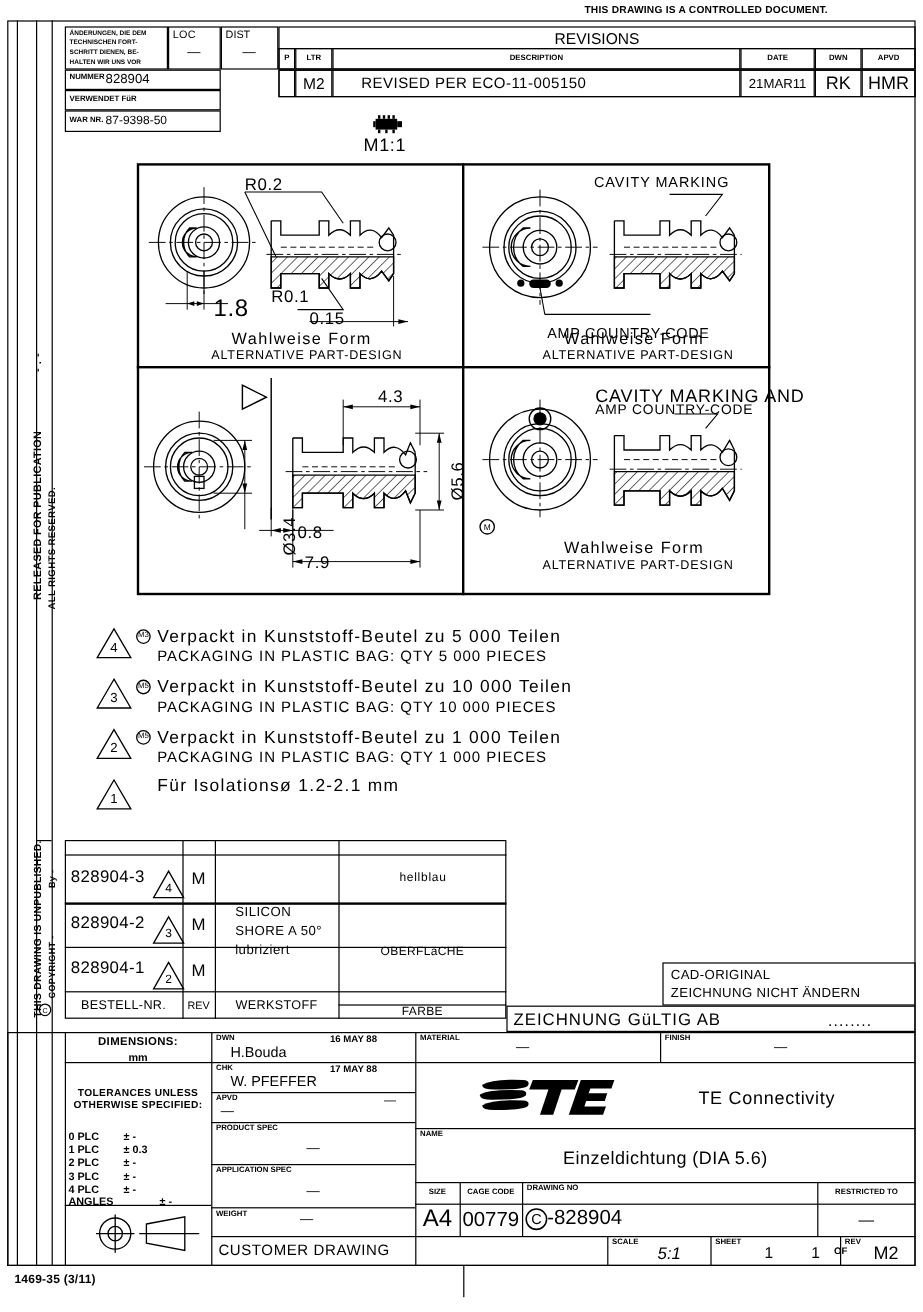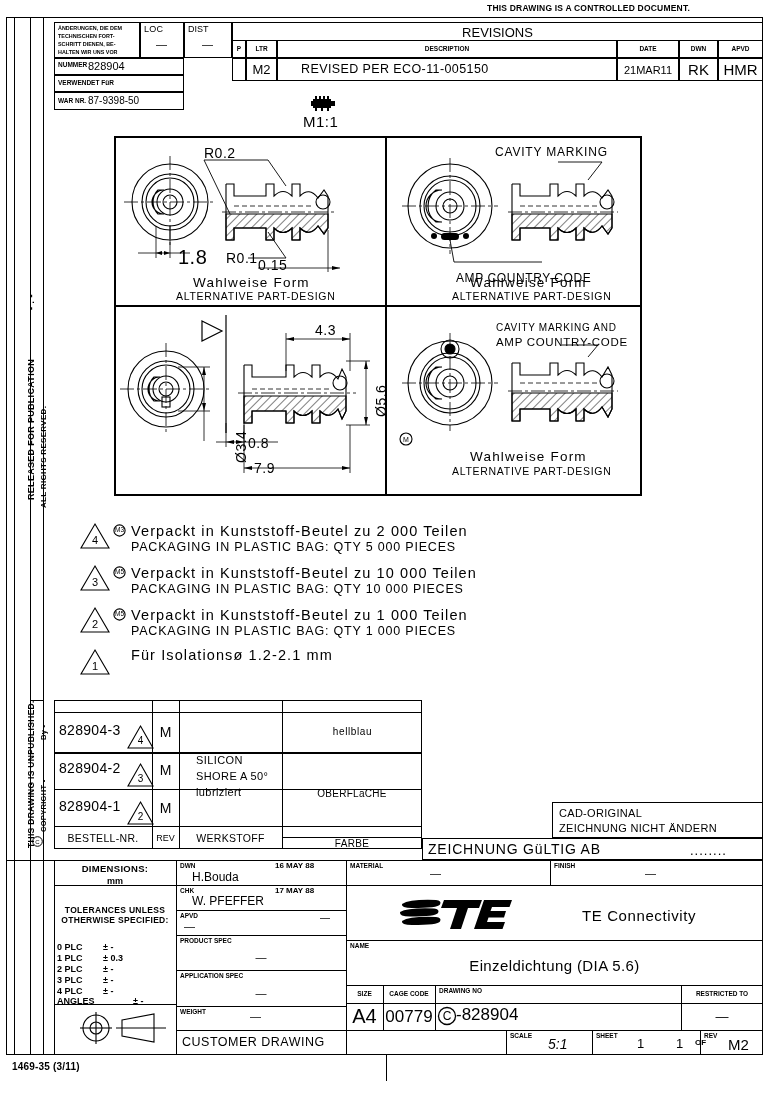--- a/index.html
+++ b/index.html
@@ -160,21 +160,21 @@
       <path d="M130 118 L168 118 L150 92"></path>
     </g>
 
     <g stroke="#000" stroke-width="0.8">
       <line x1="140" y1="128" x2="222" y2="128"></line>
       <line x1="210" y1="90" x2="210" y2="132"></line>
     </g>
     <polygon points="222,128 214,126 214,130" fill="#000"></polygon>
   </svg>
   <div class="t" style="left:204px;top:146px;font-size:14px;letter-spacing:.5px;">R0.2</div>
-  <div class="t" style="left:226px;top:240px;font-size:14px;letter-spacing:.5px;margin-top:11px;">R0.1</div>
+  <div class="t" style="left:226px;top:240px;font-size:14px;letter-spacing:.5px;">R0.1</div>
   <div class="t" style="left:178px;top:247px;font-size:20px;letter-spacing:.5px;">1.8</div>
   <div class="t" style="left:258px;top:258px;font-size:14px;letter-spacing:.5px;">0.15</div>
   <div class="t" style="left:193px;top:276px;font-size:13.5px;letter-spacing:1.2px;">Wahlweise Form</div>
   <div class="t" style="left:176px;top:291px;font-size:10.5px;letter-spacing:.7px;">ALTERNATIVE PART-DESIGN</div>
 
   <svg class="abs" style="left:392px;top:140px;" width="244" height="160" viewBox="0 0 244 160">
     <g fill="none" stroke="#000" stroke-width="1.1">
       <circle cx="58" cy="66" r="42"></circle>
       <circle cx="58" cy="66" r="30"></circle>
       <circle cx="58" cy="66" r="26"></circle>
@@ -359,34 +359,34 @@
     </g>
     <defs>
       <pattern id="h4" patternUnits="userSpaceOnUse" width="6" height="6" patternTransform="rotate(45)">
         <line x1="0" y1="0" x2="0" y2="6" stroke="#000" stroke-width="1"></line>
       </pattern>
     </defs>
     <path d="M120 82 L120 110 L128 110 L128 98 L158 98 L158 110 L166 110 L166 98
              C172 104 178 104 184 98 L184 110 L192 110 L192 98
              C198 104 204 104 210 96 L216 106 L220 98 L220 82 Z" fill="url(#h4)" stroke="#000" stroke-width="1.1"></path>
   </svg>
-  <div class="t" style="left:496px;top:323px;font-size:10px;letter-spacing:.7px;">CAVITY MARKING AND</div>
+  <div class="t" style="left:496px;top:323px;font-size:15px;letter-spacing:.7px;">CAVITY MARKING AND</div>
   <div class="t" style="left:496px;top:337px;font-size:11.5px;letter-spacing:.7px;">AMP COUNTRY-CODE</div>
   <div class="t" style="left:470px;top:450px;font-size:13.5px;letter-spacing:1.2px;">Wahlweise Form</div>
   <div class="t" style="left:452px;top:466px;font-size:10.5px;letter-spacing:.7px;">ALTERNATIVE PART-DESIGN</div>
 
   <svg class="abs" style="left:79px;top:522px;" width="32" height="28" viewBox="0 0 32 28">
     <path d="M16 2 L30 26 L2 26 Z" fill="none" stroke="#000" stroke-width="1.1"></path>
   </svg>
   <div class="t ctr" style="left:79px;top:532px;width:32px;height:16px;font-size:11px;">4</div>
   <svg class="abs" style="left:113px;top:524px;" width="13" height="13" viewBox="0 0 13 13">
     <circle cx="6.5" cy="6.5" r="5.6" fill="none" stroke="#000" stroke-width="1.1"></circle>
   </svg>
   <div class="t ctr" style="left:113px;top:525px;width:13px;height:11px;font-size:6.5px;">M3</div>
-  <div class="t" style="left:131px;top:524px;font-size:14.5px;letter-spacing:1.1px;">Verpackt in Kunststoff-Beutel zu 2 000 Teilen</div>
+  <div class="t" style="left:131px;top:524px;font-size:14.5px;letter-spacing:1.1px;">Verpackt in Kunststoff-Beutel zu 5 000 Teilen</div>
   <div class="t" style="left:131px;top:541px;font-size:12.5px;letter-spacing:.8px;">PACKAGING IN PLASTIC BAG: QTY 5 000 PIECES</div>
 
   <svg class="abs" style="left:79px;top:564px;" width="32" height="28" viewBox="0 0 32 28">
     <path d="M16 2 L30 26 L2 26 Z" fill="none" stroke="#000" stroke-width="1.1"></path>
   </svg>
   <div class="t ctr" style="left:79px;top:574px;width:32px;height:16px;font-size:11px;">3</div>
   <svg class="abs" style="left:113px;top:566px;" width="13" height="13" viewBox="0 0 13 13">
     <circle cx="6.5" cy="6.5" r="5.6" fill="none" stroke="#000" stroke-width="1.1"></circle>
   </svg>
   <div class="t ctr" style="left:113px;top:567px;width:13px;height:11px;font-size:6.5px;">M5</div>

